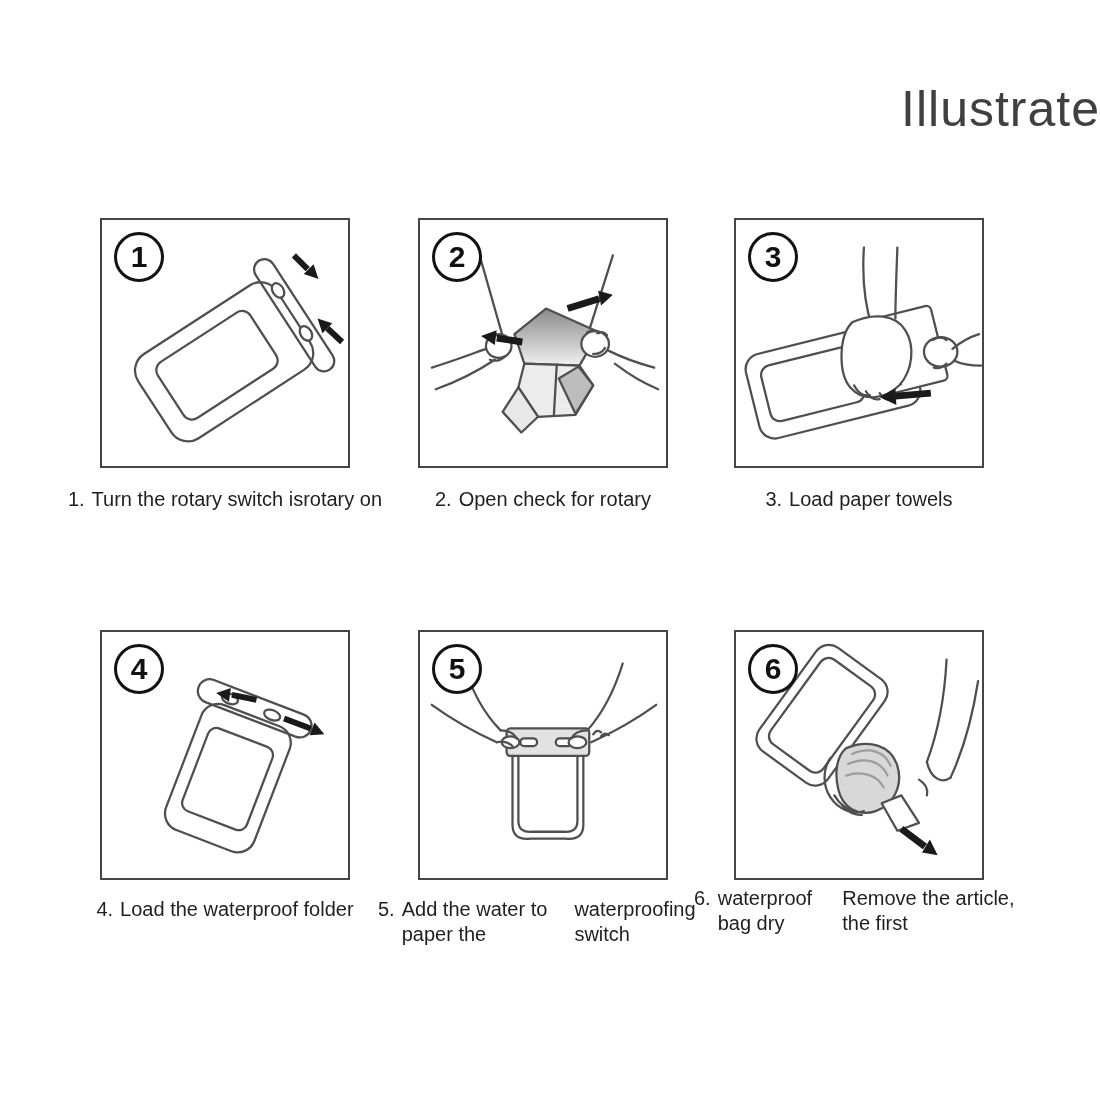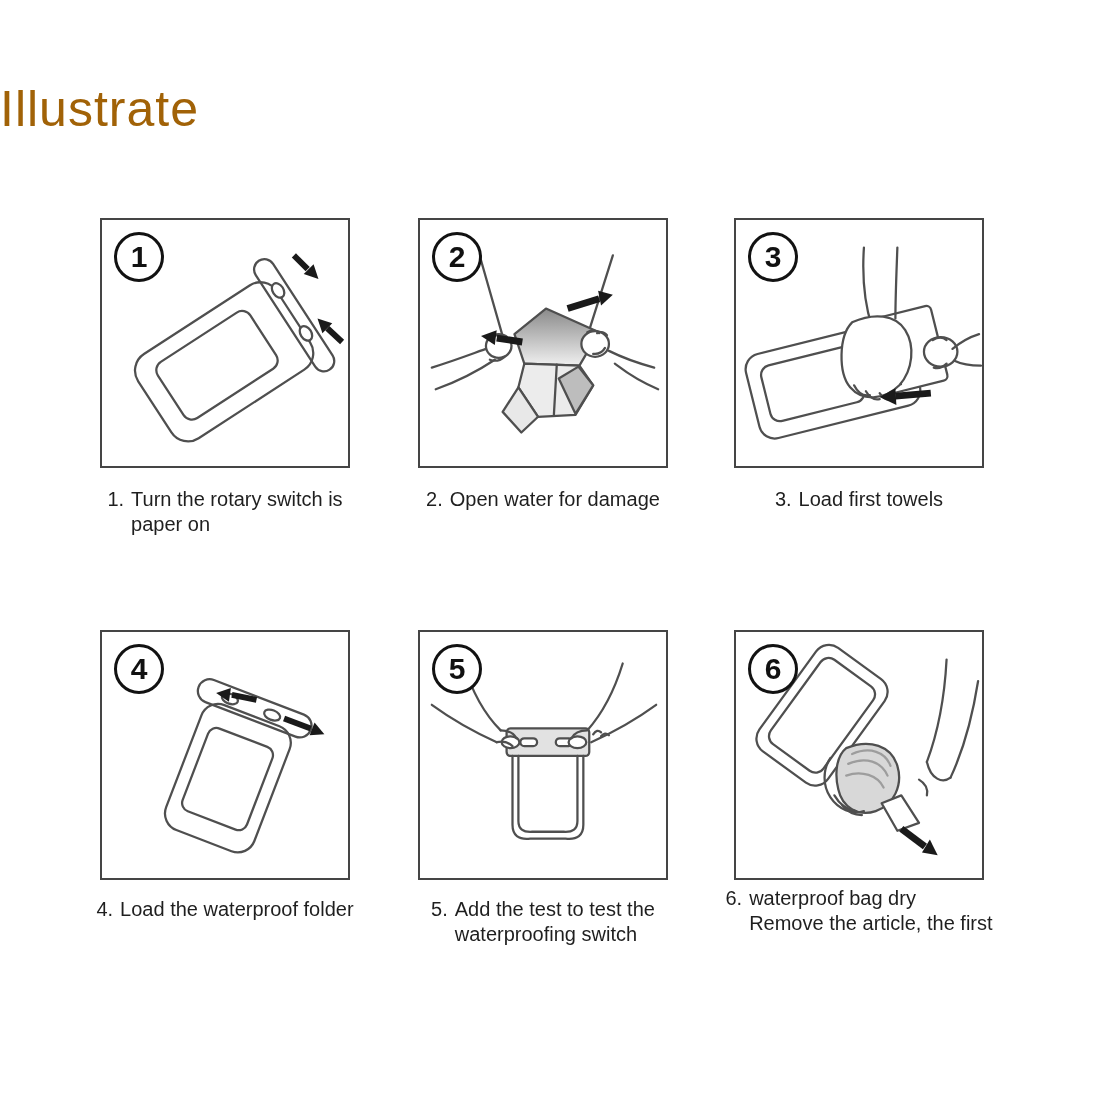--- a/index.html
+++ b/index.html
@@ -1,43 +1,43 @@
 <!DOCTYPE html>
 <html><head>
 <meta charset="utf-8">
 <style>
   html,body{margin:0;padding:0;background:#ffffff;}
   .stage{
     position:relative;width:1100px;height:1100px;background:#ffffff;
     font-family:"Liberation Sans", sans-serif;overflow:hidden;color:#222;
   }
   .title{
-    position:absolute;top:80px;left:0;width:100%;text-align:left;
-    font-size:50px;font-weight:400;color:#a16207;letter-spacing:1px;
+    position:absolute;top:80px;left:0;width:100%;text-align:right;
+    font-size:50px;font-weight:400;color:#404040;letter-spacing:1px;
   }
   .panel{
     position:absolute;width:250px;height:250px;border:2px solid #454545;
     background:#ffffff;box-sizing:border-box;
   }
   .badge{
     position:absolute;top:12px;left:12px;width:44px;height:44px;
     border:3.5px solid #121212;border-radius:50%;
     display:flex;align-items:center;justify-content:center;
     font-size:30px;font-weight:bold;color:#111;background:#fff;z-index:2;
   }
   .panel svg{position:absolute;left:0;top:0;}
   .ln{stroke:#4f4f4f;stroke-width:2.3;fill:none;stroke-linecap:round;stroke-linejoin:round;}
   .as{stroke:#1a1a1a;fill:none;stroke-linecap:butt;}
   .ar{fill:#1a1a1a;stroke:none;}
   .caption{
     position:absolute;width:330px;display:flex;justify-content:center;
     font-size:20px;line-height:25px;color:#1f1f1f;
   }
   .cap-num{margin-right:7px;white-space:nowrap;}
-  .cap-text{display:flex;flex-direction:column;}
+  .cap-text{display:flex;}
   .cap-line{display:block;}
 </style>
 </head>
 <body>
 
 <div class="stage">
 
   <div class="title">Illustrate</div>
 
   <div class="panel" style="left:100px;top:218px;">
@@ -197,52 +197,52 @@
         <path class="as" stroke-width="7" d="M168 200 L192 218"></path>
         <polygon class="ar" points="205,227 189,224 197,211"></polygon>
       </g>
     </svg>
   </div>
 
   <div class="caption" style="left:60px;top:487px;">
     <span class="cap-num">1.</span>
     <span class="cap-text">
       <span class="cap-line">Turn the rotary switch is</span>
-      <span class="cap-line">paper on</span>
+      <span class="cap-line">rotary on</span>
     </span>
   </div>
 
   <div class="caption" style="left:378px;top:487px;">
     <span class="cap-num">2.</span>
     <span class="cap-text">
-      <span class="cap-line">Open water for damage</span>
+      <span class="cap-line">Open check for rotary</span>
       <span class="cap-line"></span>
     </span>
   </div>
 
   <div class="caption" style="left:694px;top:487px;">
     <span class="cap-num">3.</span>
     <span class="cap-text">
-      <span class="cap-line">Load first towels</span>
+      <span class="cap-line">Load paper towels</span>
       <span class="cap-line"></span>
     </span>
   </div>
 
   <div class="caption" style="left:60px;top:897px;">
     <span class="cap-num">4.</span>
     <span class="cap-text">
       <span class="cap-line">Load the waterproof folder</span>
       <span class="cap-line"></span>
     </span>
   </div>
 
   <div class="caption" style="left:378px;top:897px;">
     <span class="cap-num">5.</span>
     <span class="cap-text">
-      <span class="cap-line">Add the test to test the</span>
+      <span class="cap-line">Add the water to paper the</span>
       <span class="cap-line">waterproofing switch</span>
     </span>
   </div>
 
   <div class="caption" style="left:694px;top:886px;">
     <span class="cap-num">6.</span>
     <span class="cap-text">
       <span class="cap-line">waterproof bag dry</span>
       <span class="cap-line">Remove the article, the first</span>
     </span>

